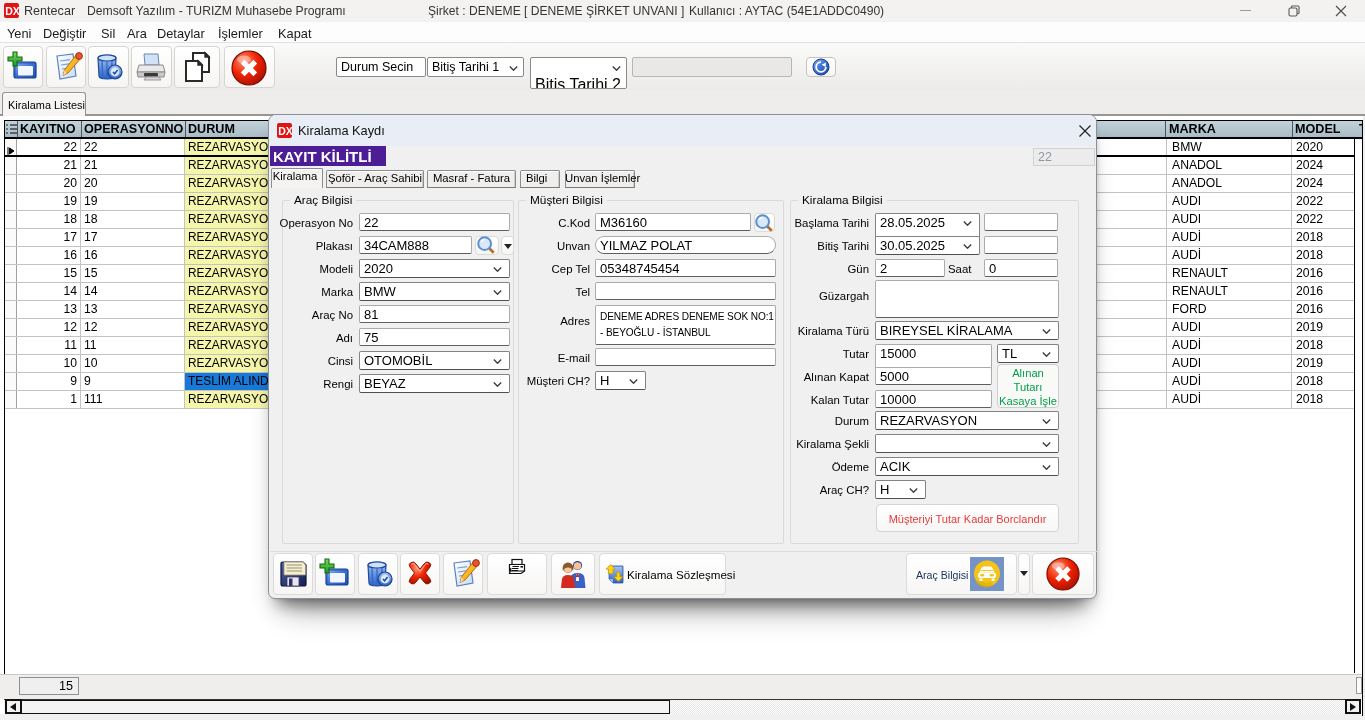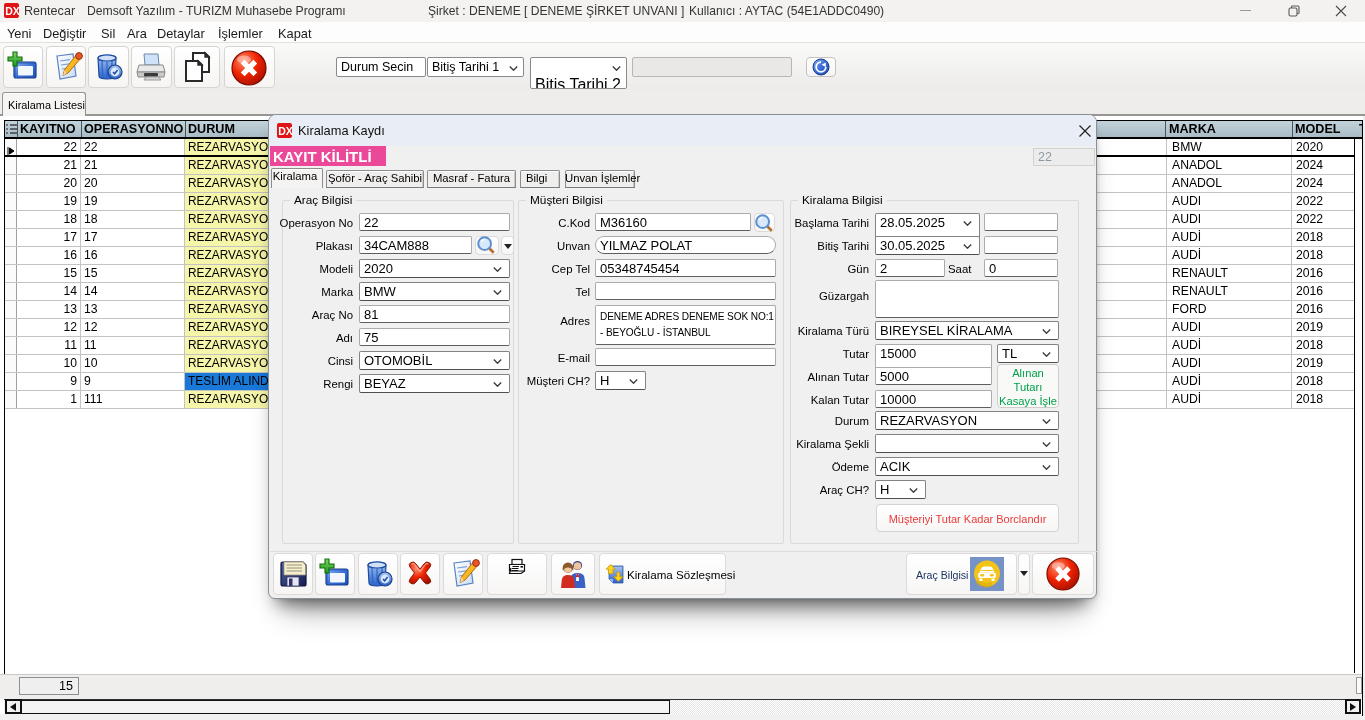--- a/index.html
+++ b/index.html
@@ -314,21 +314,21 @@
 <div class="abs" id="dlg" style="left:268px;top:114px;width:829px;height:485px;background:#f0f0f0;border:1px solid #88909a;border-radius:8px 8px 7px 7px;box-shadow:0 14px 16px -9px rgba(0,0,0,.5),0 26px 30px -16px rgba(0,0,0,.33),2px 2px 5px -3px rgba(0,0,0,.22);">
 <div class="abs" style="left:0;top:0;width:827px;height:31px;background:#e9eef6;border-radius:7px 7px 0 0;"></div>
 <div class="abs" style="left:8px;top:8px;"><svg width="15" height="15" viewBox="0 0 15 15">
 <rect x="0" y="0" width="15" height="15" rx="2" fill="#e01414"></rect>
 <text x="1.2" y="11.5" font-size="10.5" font-weight="bold" fill="#fff" font-family="Liberation Sans">DX</text>
 </svg></div>
 <div class="abs" style="left:29px;top:8px;font-size:12.8px;color:#111;">Kiralama Kaydı</div>
 <svg class="abs" style="left:810px;top:10px;" width="12" height="12" viewBox="0 0 12 12">
         <path d="M0.5 0.5 L11.5 11.5 M11.5 0.5 L0.5 11.5" stroke="#222" stroke-width="1.2"></path>
       </svg>
-<div class="abs" style="left:1px;top:31px;width:116px;height:20px;background:#ec4899;color:#fff;font-weight:bold;font-size:15px;padding:2px 0 0 3px;">KAYIT KİLİTLİ</div>
+<div class="abs" style="left:1px;top:31px;width:116px;height:20px;background:#4c1d95;color:#fff;font-weight:bold;font-size:15px;padding:2px 0 0 3px;">KAYIT KİLİTLİ</div>
 <div class="abs" style="left:764px;top:33px;width:62px;height:18px;background:#ececec;border:1px solid #d2d2d2;font-size:12.5px;color:#8d98a3;padding:1px 0 0 4px;">22</div>
 <div class="abs" style="left:2px;top:53px;width:52px;height:20px;background:#f4f3f2;border:1px solid #8c8c8c;border-bottom:none;border-radius:2px 2px 0 0;box-shadow:inset 0 1px 0 #fff;z-index:3;"></div>
 <div class="abs" style="left:0;top:55px;width:52px;font-size:11.3px;text-align:center;white-space:nowrap;z-index:3;">Kiralama</div>
 <div class="abs" style="left:57px;top:55px;width:98px;height:18px;background:#efeeec;border:1px solid #8c8c8c;border-bottom:1px solid #7a7a7a;border-radius:2px 2px 0 0;box-shadow:inset 0 1px 0 #fff,inset -1px 0 0 #cfcdca;"></div>
 <div class="abs" style="left:57px;top:57px;width:98px;font-size:11.3px;white-space:nowrap;text-align:center;">Şoför - Araç Sahibi</div>
 <div class="abs" style="left:158px;top:55px;width:89px;height:18px;background:#efeeec;border:1px solid #8c8c8c;border-bottom:1px solid #7a7a7a;border-radius:2px 2px 0 0;box-shadow:inset 0 1px 0 #fff,inset -1px 0 0 #cfcdca;"></div>
 <div class="abs" style="left:158px;top:57px;width:89px;font-size:11.3px;white-space:nowrap;text-align:center;">Masraf - Fatura</div>
 <div class="abs" style="left:251px;top:55px;width:40px;height:18px;background:#efeeec;border:1px solid #8c8c8c;border-bottom:1px solid #7a7a7a;border-radius:2px 2px 0 0;box-shadow:inset 0 1px 0 #fff,inset -1px 0 0 #cfcdca;"></div>
 <div class="abs" style="left:251px;top:57px;width:40px;font-size:11.3px;white-space:nowrap;text-align:left;padding-left:6px;">Bilgi</div>
 <div class="abs" style="left:296px;top:55px;width:70px;height:18px;background:#efeeec;border:1px solid #8c8c8c;border-bottom:1px solid #7a7a7a;border-radius:2px 2px 0 0;box-shadow:inset 0 1px 0 #fff,inset -1px 0 0 #cfcdca;"></div>
@@ -434,21 +434,21 @@
             <path d="M0.8 0.6 L4.5 4.2 L8.2 0.6" stroke="#3c3c3c" stroke-width="1.4" fill="none"></path>
           </svg>
         </span></div>
 <div class="lbl" style="left:480px;top:233px;width:120px;">Tutar</div>
 <div class="fld" style="left:606px;top:229px;width:117px;height:36px;">15000</div>
 <div class="cmb" style="left:728px;top:229px;width:62px;height:19px;">TL<span class="chev">
           <svg width="9" height="5" viewBox="0 0 9 5">
             <path d="M0.8 0.6 L4.5 4.2 L8.2 0.6" stroke="#3c3c3c" stroke-width="1.4" fill="none"></path>
           </svg>
         </span></div>
-<div class="lbl" style="left:480px;top:256px;width:120px;">Alınan Tutar</div>
+<div class="lbl" style="left:480px;top:256px;width:120px;">Alınan Kapat</div>
 <div class="fld" style="left:606px;top:252px;width:117px;height:18px;">5000</div>
 <div class="dbtn" style="left:728px;top:249px;width:62px;height:44px;border-color:#cfcdca;background:#f9f9f8;color:#00a04a;font-size:11.2px;line-height:14.2px;text-align:center;padding-top:1px;">Alınan Tutarı Kasaya İşle</div>
 <div class="lbl" style="left:480px;top:279px;width:120px;">Kalan Tutar</div>
 <div class="fld" style="left:606px;top:275px;width:117px;height:18px;">10000</div>
 <div class="lbl" style="left:480px;top:300px;width:120px;">Durum</div>
 <div class="cmb" style="left:606px;top:296px;width:184px;height:19px;">REZARVASYON<span class="chev">
           <svg width="9" height="5" viewBox="0 0 9 5">
             <path d="M0.8 0.6 L4.5 4.2 L8.2 0.6" stroke="#3c3c3c" stroke-width="1.4" fill="none"></path>
           </svg>
         </span></div>

